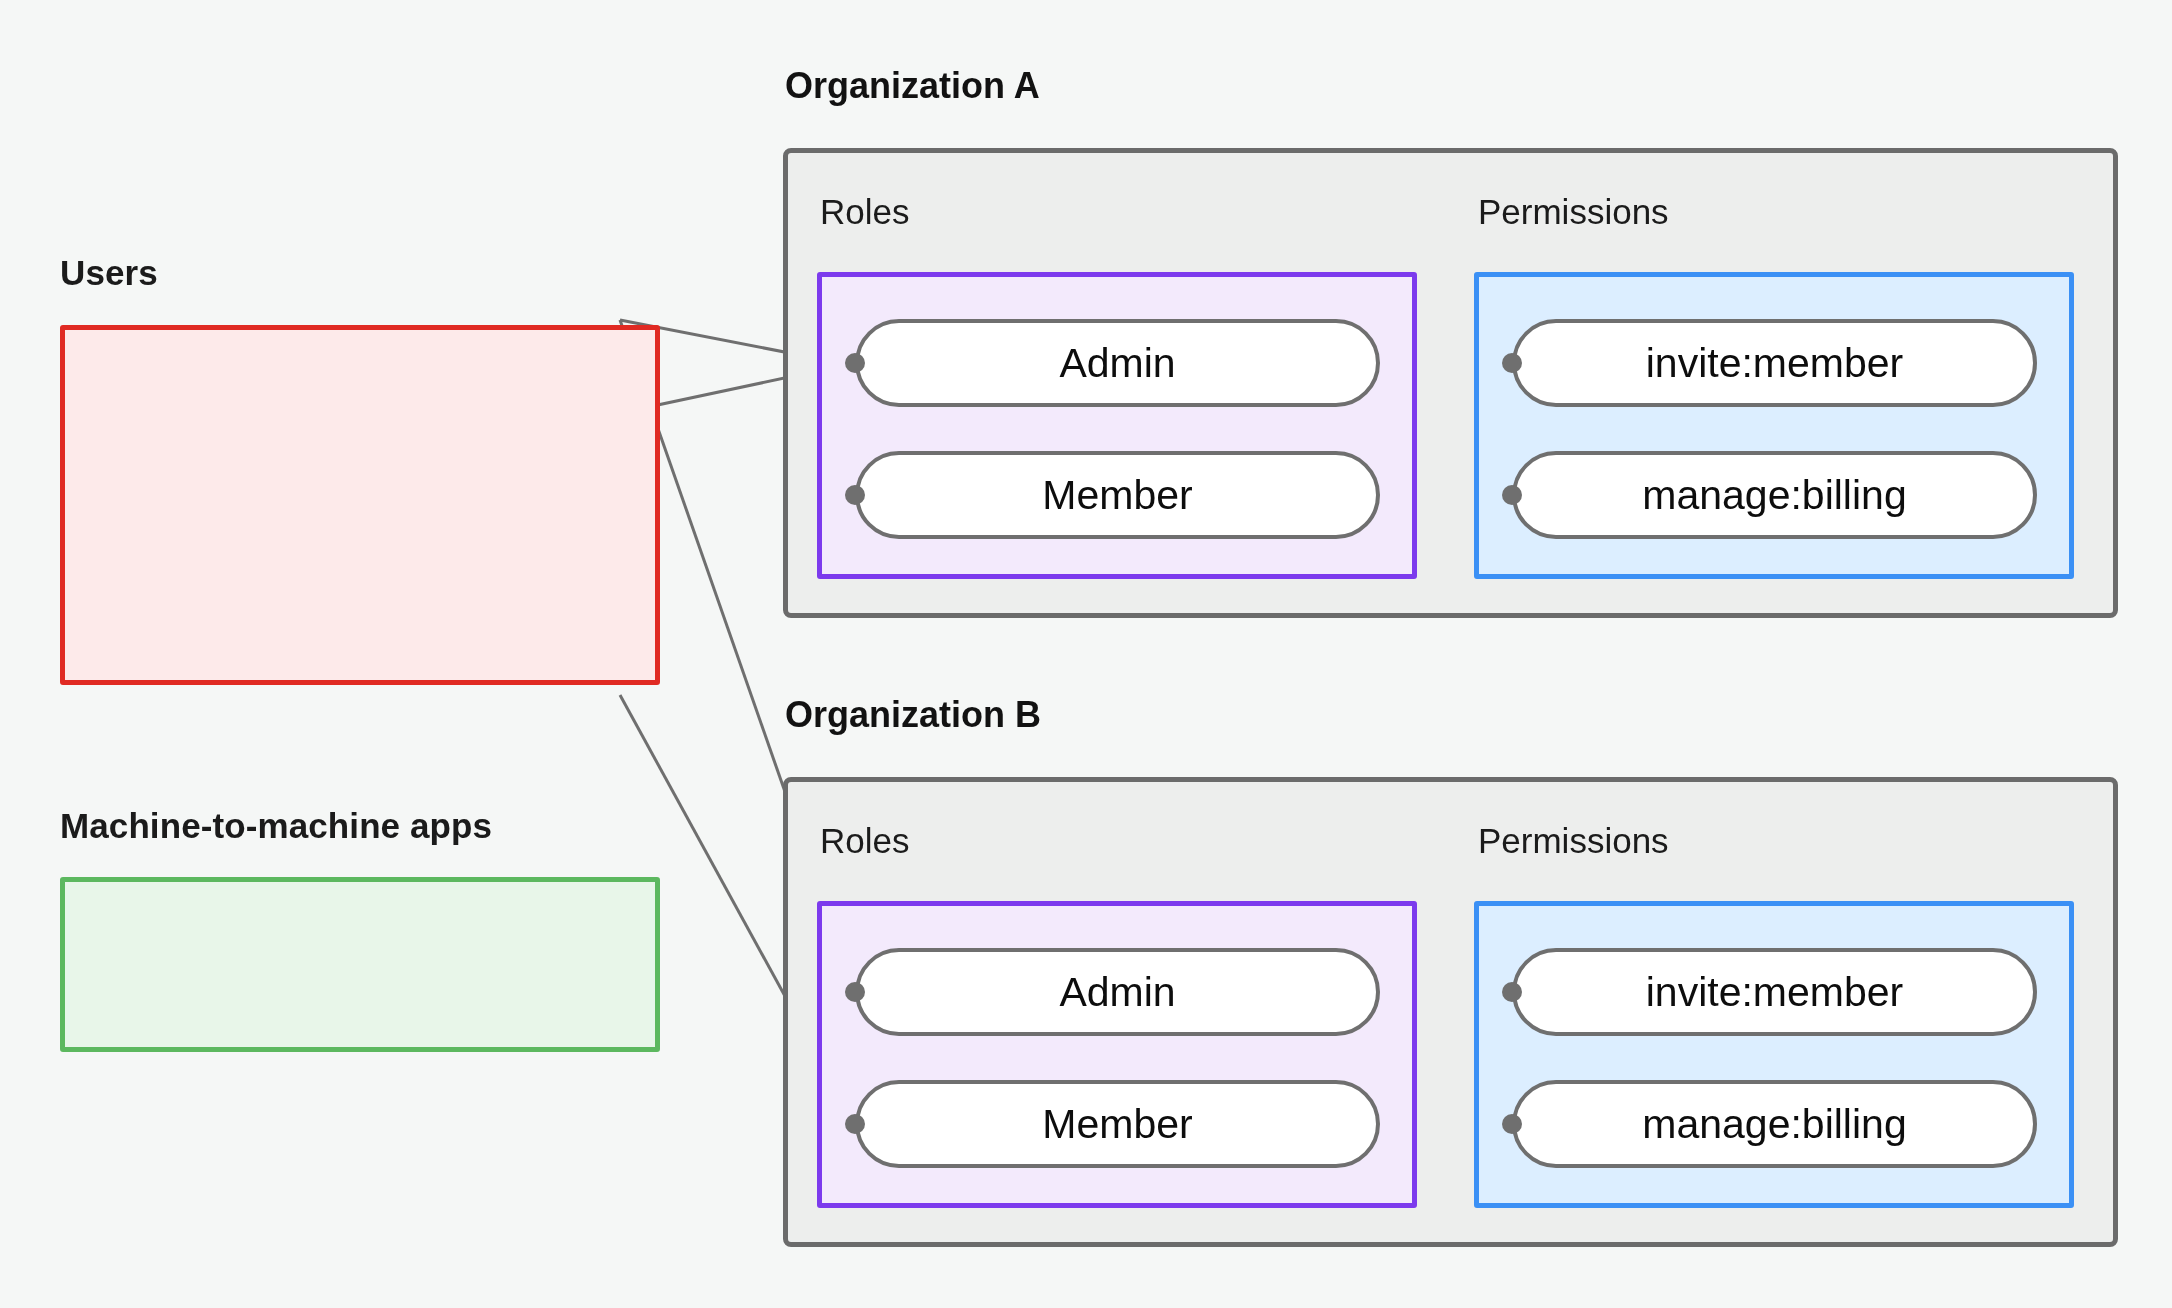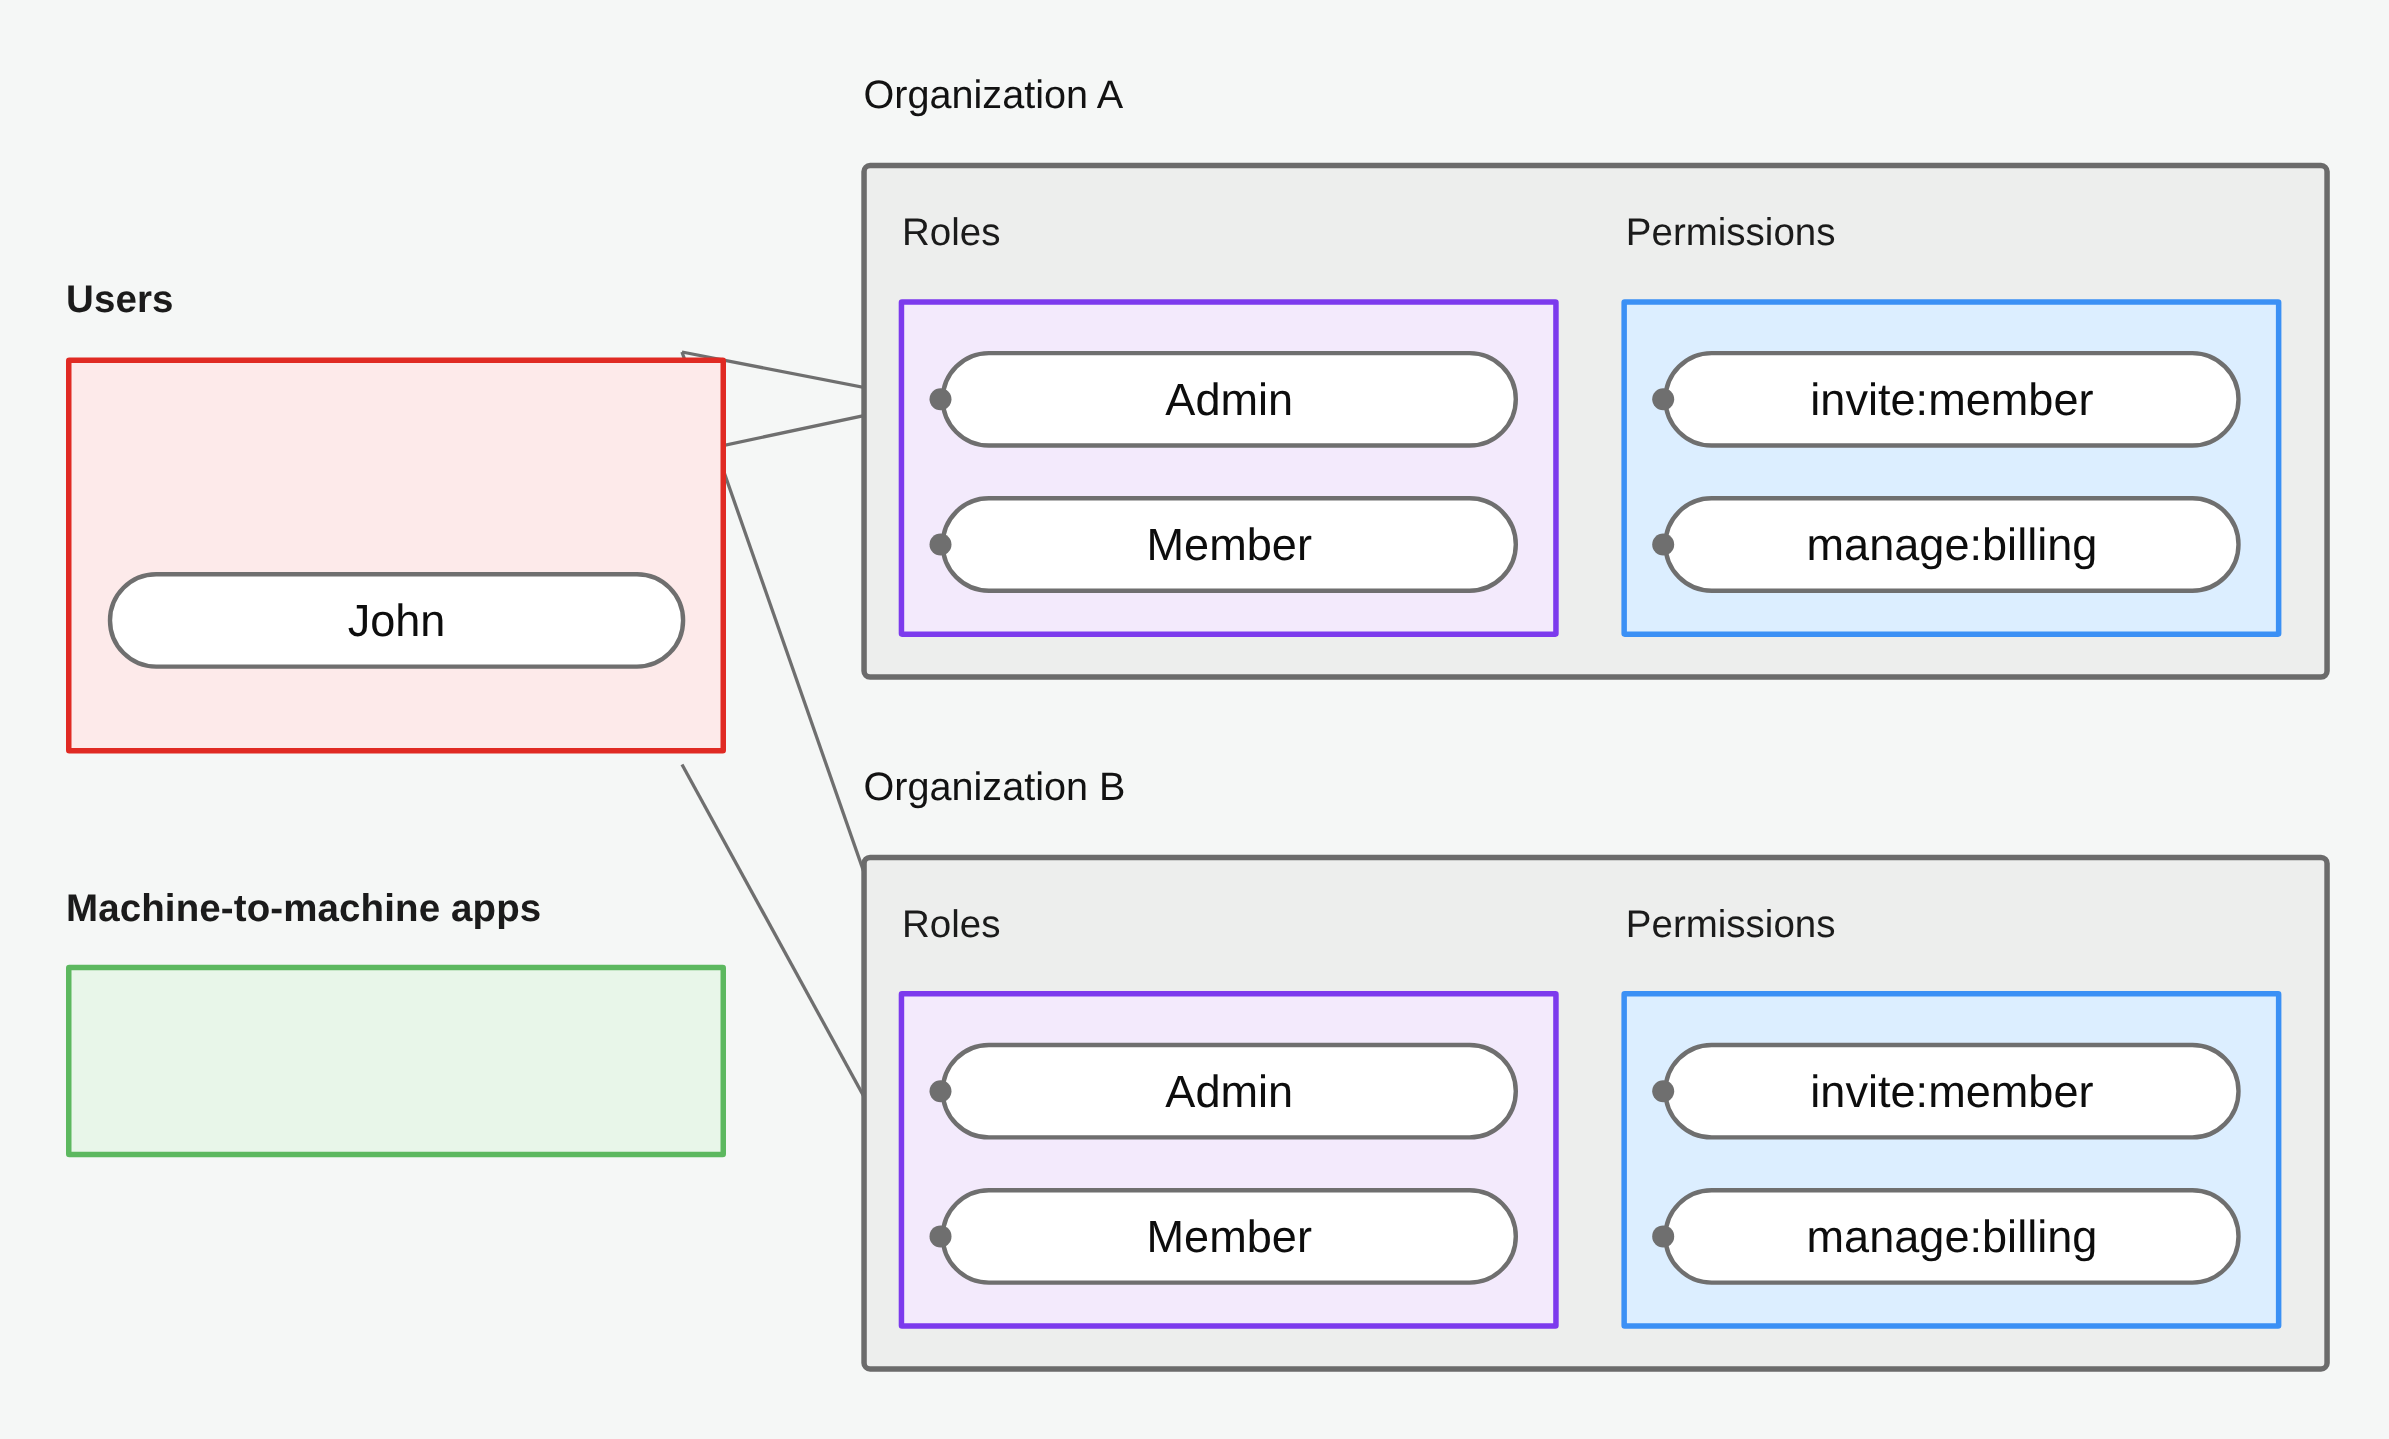--- a/index.html
+++ b/index.html
@@ -30,21 +30,21 @@
     font-size: 35px;
     font-weight: 700;
     color: #1b1b1b;
     letter-spacing: 0.1px;
     white-space: nowrap;
     z-index: 3;
   }
   .org-title {
     position: absolute;
     font-size: 36px;
-    font-weight: 400;
+    font-weight: 700;
     color: #121212;
     white-space: nowrap;
     z-index: 3;
   }
   .sub-title {
     position: absolute;
     font-size: 35px;
     font-weight: 400;
     color: #1b1b1b;
     white-space: nowrap;
@@ -133,21 +133,20 @@
 
       <path d="M 1383 1124 L 1512 1124"></path>
     </g>
   </svg>
 
   <div class="group-title" style="left:60px; top:253px;">Users</div>
 
   <div class="box box-users" style="left:60px; top:325px; width:600px; height:360px;"></div>
 
 
-  <div class="node" style="left:98px; top:520px; width:525px; height:88px;">John</div>
 
   <div class="group-title" style="left:60px; top:806px;text-align:center;">Machine-to-machine apps</div>
 
   <div class="box box-m2m" style="left:60px; top:877px; width:600px; height:175px;"></div>
 
 
   <div class="org-title" style="left:785px; top:65px;">Organization A</div>
 
   <div class="box box-org" style="left:783px; top:148px; width:1335px; height:470px;"></div>
 

